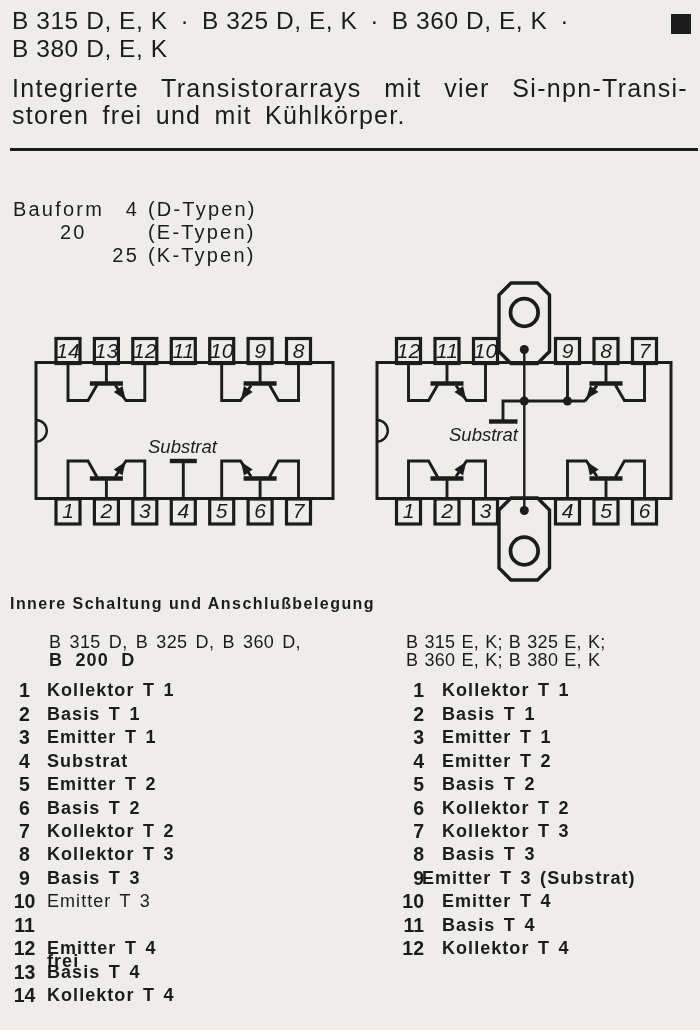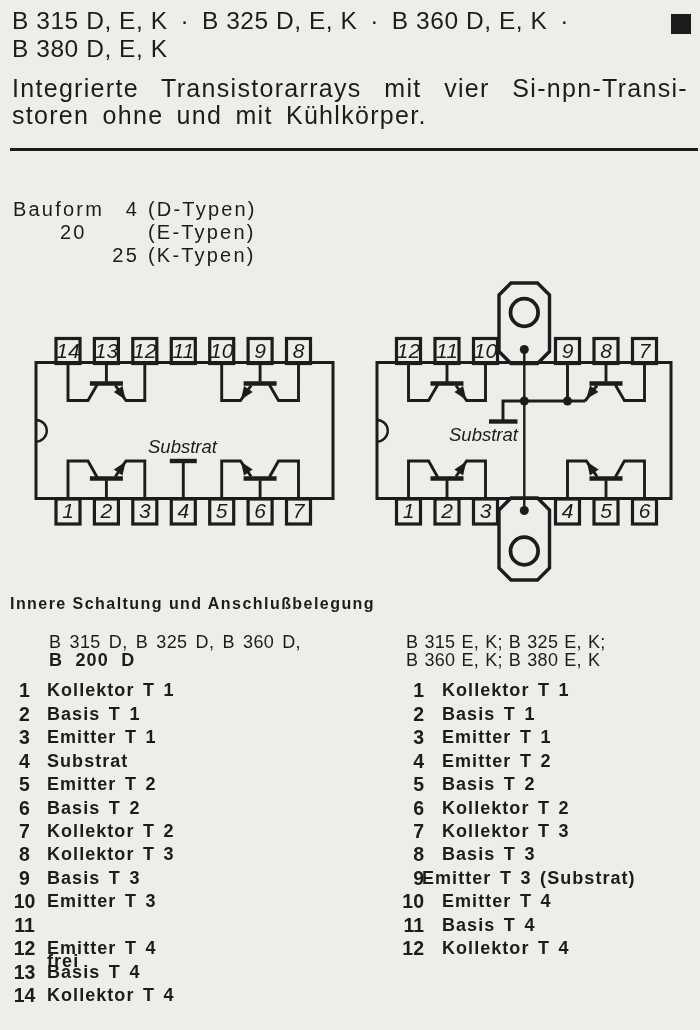--- a/index.html
+++ b/index.html
@@ -9,21 +9,21 @@
 .sub{font-size:25px;line-height:27px;letter-spacing:1.3px}
 .num{position:absolute;font-size:19.5px;font-weight:700;text-align:center;line-height:22px}
 .itm{position:absolute;font-size:18px;font-weight:700;letter-spacing:1.05px;word-spacing:2.5px;line-height:22px}
 .hdr{position:absolute;font-size:18px;line-height:17.5px;letter-spacing:0.3px;word-spacing:2.6px}
 .bau{position:absolute;font-size:20px;letter-spacing:2.2px}
 </style></head>
 <body>
 <div class="abs title" style="left:12px;top:7px;width:600px">B 315 D, E, K · B 325 D, E, K · B 360 D, E, K ·<br>B 380 D, E, K</div>
 <div class="abs" style="left:671px;top:13.5px;width:19.5px;height:20.5px;background:#1c1c1c"></div>
 <div class="abs sub" style="left:12px;top:75px;width:676px;text-align:justify;text-align-last:justify">Integrierte Transistorarrays mit vier Si-npn-Transi-</div>
-<div class="abs sub" style="left:12px;top:102px;width:500px;word-spacing:5px">storen ohne und mit Kühlkörper.</div>
+<div class="abs sub" style="left:12px;top:102px;width:500px;word-spacing:5px">storen frei und mit Kühlkörper.</div>
 <div class="abs" style="left:10px;top:148px;width:688px;height:3px;background:#1c1c1c"></div>
 
 <div class="bau" style="left:13px;top:197.5px">Bauform</div>
 <div class="bau" style="left:60px;top:197.5px;width:79px;text-align:right">4</div>
 <div class="bau" style="left:148px;top:197.5px">(D-Typen)</div>
 <div class="bau" style="left:60px;top:220.5px;width:79px;text-align:left">20</div>
 <div class="bau" style="left:148px;top:220.5px">(E-Typen)</div>
 <div class="bau" style="left:60px;top:243.5px;width:79px;text-align:right">25</div>
 <div class="bau" style="left:148px;top:243.5px">(K-Typen)</div>
 
@@ -169,21 +169,21 @@
 <div class="itm" style="left:47px;top:773.1px;font-weight:700">Emitter T 2</div>
 <div class="num" style="left:8px;top:796.5px;width:33px">6</div>
 <div class="itm" style="left:47px;top:796.5px;font-weight:700">Basis T 2</div>
 <div class="num" style="left:8px;top:820.0px;width:33px">7</div>
 <div class="itm" style="left:47px;top:820.0px;font-weight:700">Kollektor T 2</div>
 <div class="num" style="left:8px;top:843.4px;width:33px">8</div>
 <div class="itm" style="left:47px;top:843.4px;font-weight:700">Kollektor T 3</div>
 <div class="num" style="left:8px;top:866.9px;width:33px">9</div>
 <div class="itm" style="left:47px;top:866.9px;font-weight:700">Basis T 3</div>
 <div class="num" style="left:8px;top:890.3px;width:33px">10</div>
-<div class="itm" style="left:47px;top:890.3px;font-weight:700">Emitter T 3</div>
+<div class="itm" style="left:47px;top:890.3px;font-weight:400">Emitter T 3</div>
 <div class="num" style="left:8px;top:913.8px;width:33px">11</div>
 <div class="itm" style="left:47px;top:950px;font-weight:700">frei</div>
 <div class="num" style="left:8px;top:937.2px;width:33px">12</div>
 <div class="itm" style="left:47px;top:937.2px;font-weight:700">Emitter T 4</div>
 <div class="num" style="left:8px;top:960.7px;width:33px">13</div>
 <div class="itm" style="left:47px;top:960.7px;font-weight:700">Basis T 4</div>
 <div class="num" style="left:8px;top:984.1px;width:33px">14</div>
 <div class="itm" style="left:47px;top:984.1px;font-weight:700">Kollektor T 4</div>
 <div class="num" style="left:384px;top:679.3px;width:40px;text-align:right">1</div>
 <div class="itm" style="left:442px;top:679.3px">Kollektor T 1</div>

